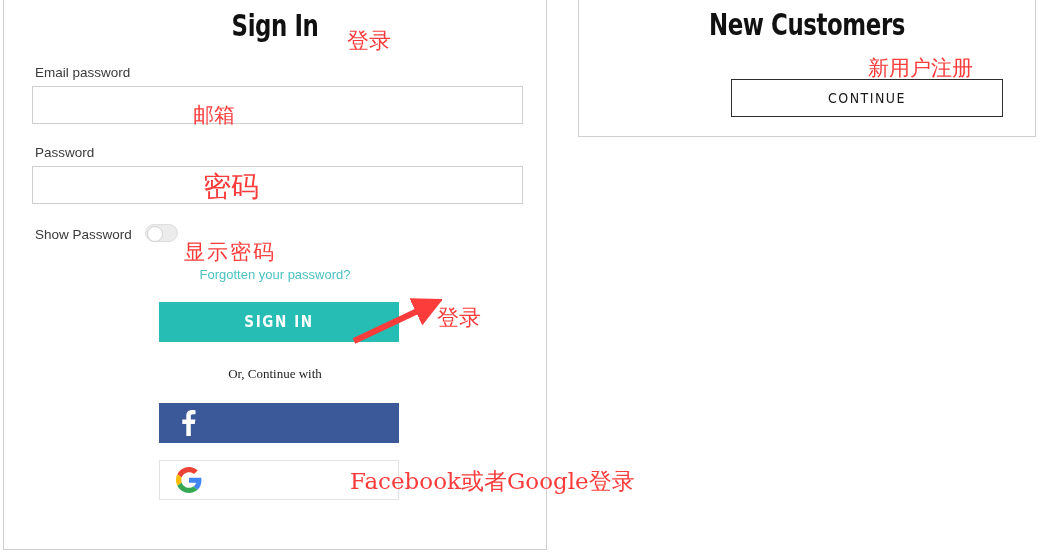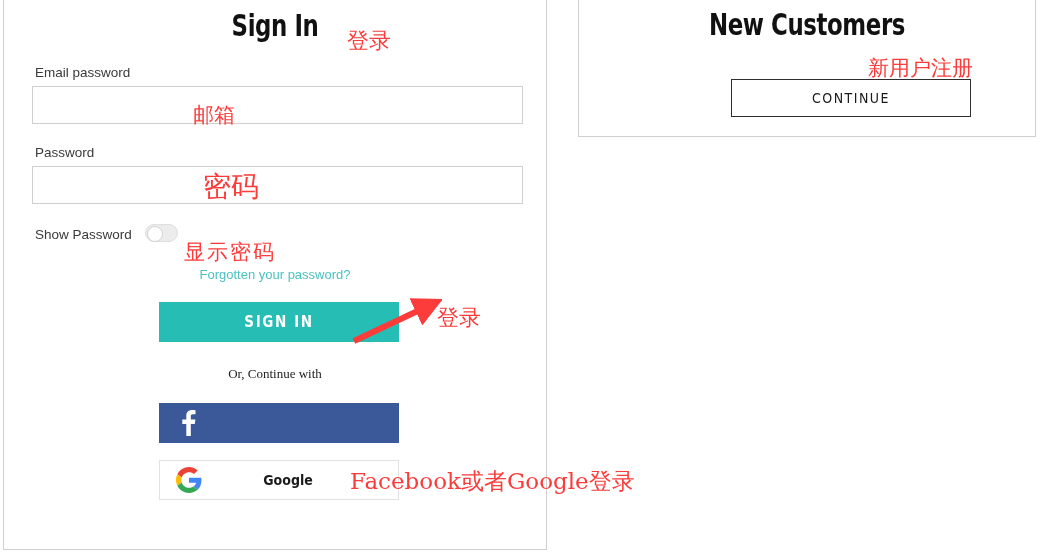--- a/index.html
+++ b/index.html
@@ -189,21 +189,21 @@
     padding-right: 40px;
   }
   #facebook-label { color: #ffffff; }
   #google-label   { color: #1a1a1a; }
 
   
   #continue-button {
     position: absolute;
     left: 731px;
     top: 79px;
-    width: 240px;
+    width: 272px;
     height: 38px;
     background: #ffffff;
     border: 1px solid #2e2e2e;
     color: #1a1a1a;
     font-family: "DejaVu Sans Condensed", "Liberation Sans Narrow", "Liberation Sans", sans-serif;
     font-size: 14px;
     font-weight: normal;
     letter-spacing: 1.5px;
     cursor: pointer;
   }
@@ -268,21 +268,20 @@
 
   <div class="social-btn" id="google-button">
     <span class="social-icon">
       <svg width="26" height="26" viewBox="0 0 48 48" aria-hidden="true">
         <path fill="#EA4335" d="M24 9.5c3.54 0 6.71 1.22 9.21 3.6l6.85-6.85C35.9 2.38 30.47 0 24 0 14.62 0 6.51 5.38 2.56 13.22l7.98 6.19C12.43 13.72 17.74 9.5 24 9.5z"></path>
         <path fill="#4285F4" d="M46.98 24.55c0-1.57-.15-3.09-.38-4.55H24v9.02h12.94c-.58 2.96-2.26 5.48-4.78 7.18l7.73 6c4.51-4.18 7.09-10.36 7.09-17.65z"></path>
         <path fill="#FBBC05" d="M10.53 28.59c-.48-1.45-.76-2.99-.76-4.59s.27-3.14.76-4.59l-7.98-6.19C.92 16.46 0 20.12 0 24c0 3.88.92 7.54 2.56 10.78l7.97-6.19z"></path>
         <path fill="#34A853" d="M24 48c6.48 0 11.93-2.13 15.89-5.81l-7.73-6c-2.15 1.45-4.92 2.3-8.16 2.3-6.26 0-11.57-4.22-13.47-9.91l-7.98 6.19C6.51 42.62 14.62 48 24 48z"></path>
       </svg>
     </span>
-    <span class="social-label" id="google-label">Google</span>
   </div>
 
 </div>
 
 <div id="newcustomers-panel">
   <div class="panel-title" id="newcustomers-title">New Customers</div>
 </div>
 <button id="continue-button">CONTINUE</button>
 
 <div class="annotation" id="ann-signin">登录</div>

